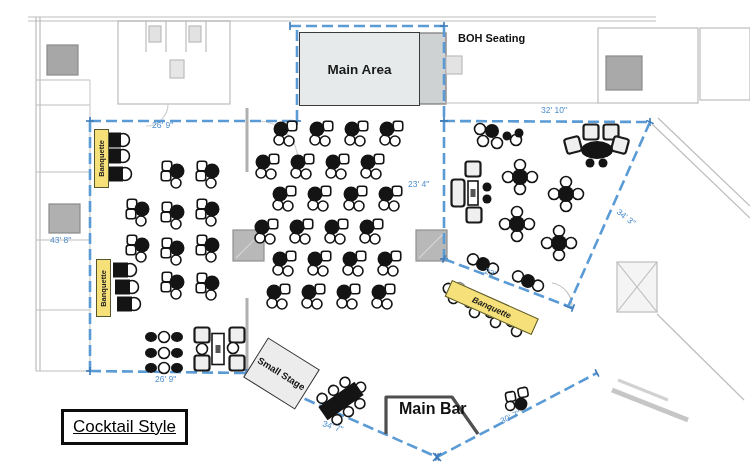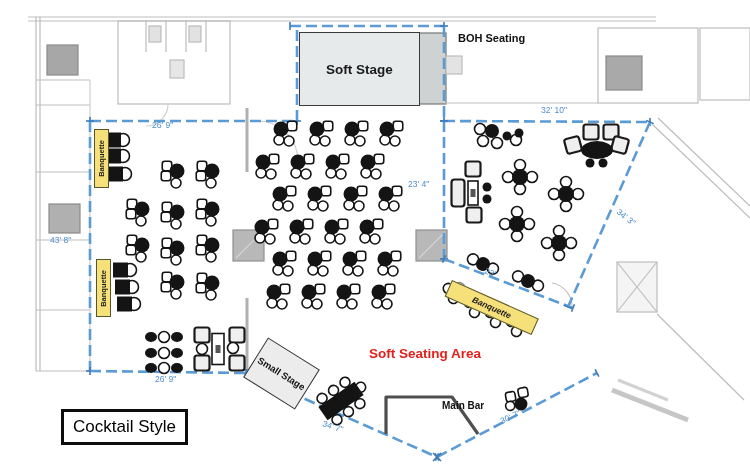--- a/index.html
+++ b/index.html
@@ -15,25 +15,25 @@
   .dk{fill:#555;stroke:none;}
   .dim{fill:#4f8fcc;font:8.5px "Liberation Sans",sans-serif;}
   .lab{position:absolute;color:#111;}
   #main-stage{left:299px;top:32px;width:119px;height:72px;background:#e7eaea;
       border:1.5px solid #3a3a3a;display:flex;align-items:center;justify-content:center;
       font-size:13.5px;font-weight:600;color:#1a1a1a;}
   #small-stage{left:251px;top:350px;width:59px;height:45px;background:#ececec;
       border:1.5px solid #333;transform:rotate(32deg);display:flex;align-items:center;
       justify-content:center;font-size:9.5px;font-weight:600;text-align:center;}
   #boh-service{left:458px;top:32px;font-size:11px;font-weight:600;}
-  #main-bar-label{left:399px;top:400px;font-size:10px;font-weight:700;margin-left:43px;}
+  #main-bar-label{left:399px;top:400px;font-size:16px;font-weight:700;}
   #soft-seating-label{left:369px;top:346px;font-size:13.5px;font-weight:700;color:#e2201c;}
   #cocktail-box{left:61px;top:409px;width:121px;height:30px;background:#fff;
       border:3.5px solid #0d0d0d;display:flex;align-items:center;justify-content:center;
-      font-size:17px;color:#000;}
+      font-size:17px;color:#000;text-decoration:underline;}
   .bqlab{position:absolute;background:#f6e07a;border:1px solid #55552e;
       display:flex;align-items:center;justify-content:center;color:#1a1a1a;
       font-size:7.5px;font-weight:700;}
   #banquette-1{left:94px;top:129px;width:13px;height:57px;}
   #banquette-2{left:96px;top:259px;width:13px;height:56px;}
   #banquette-3{left:452px;top:280px;width:93px;height:16px;transform:rotate(24deg);
       transform-origin:left top;font-style:italic;font-size:8.5px;}
   .vert{transform:rotate(-90deg);white-space:nowrap;}
 </style>
 </head>
@@ -543,28 +543,27 @@
         <text transform="translate(50 243) rotate(0)" class="dim">43' 8"</text>
         <text transform="translate(616 213) rotate(38)" class="dim">34' 3"</text>
         <text transform="translate(155 382) rotate(0)" class="dim">26' 9"</text>
         <text transform="translate(322 426) rotate(18)" class="dim">34' 7"</text>
         <text transform="translate(502 424) rotate(-25)" class="dim">30' 7"</text>
         <text transform="translate(484 273) rotate(22)" class="dim">23'</text>
       </g>
   </svg>
 
   <div class="lab" id="main-stage">
-    <span>Soft Stage</span>
+    <span>Main Area</span>
   </div>
   <div class="lab" id="boh-service">BOH Seating</div>
   <div class="lab" id="small-stage">
     <span>Small Stage</span>
   </div>
   <div class="lab" id="main-bar-label">Main Bar</div>
-  <div class="lab" id="soft-seating-label">Soft Seating Area</div>
   <div class="lab" id="cocktail-box">
     <span>Cocktail Style</span>
   </div>
   <div class="bqlab" id="banquette-1">
     <span class="vert">Banquette</span>
   </div>
   <div class="bqlab" id="banquette-2">
     <span class="vert">Banquette</span>
   </div>
   <div class="bqlab" id="banquette-3">

